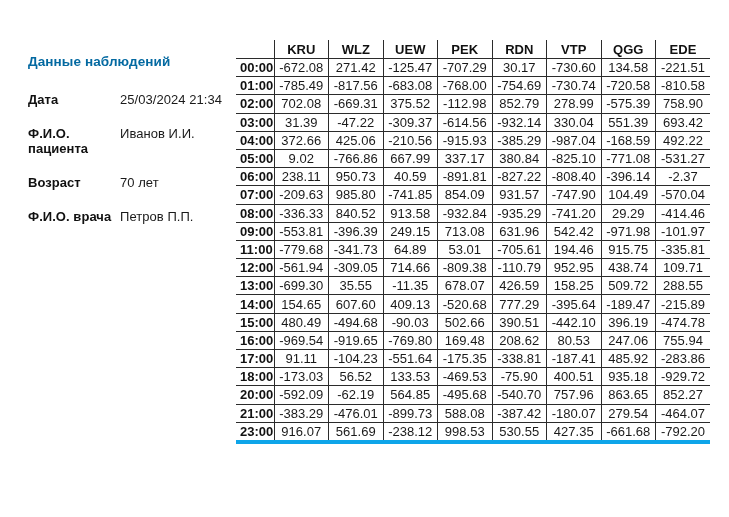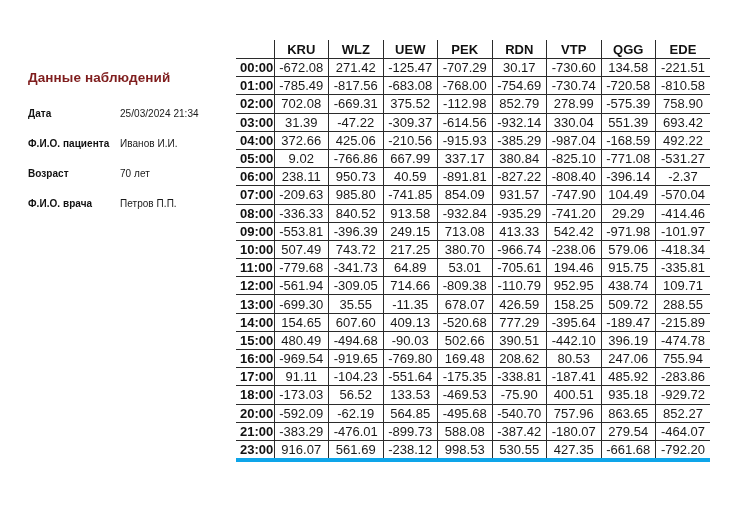--- a/index.html
+++ b/index.html
@@ -23,30 +23,30 @@
   
   #info-panel {
     position: absolute;
     left: 28px;
     top: 55px;
     width: 195px;
   }
   #report-title {
     font-size: 13.5px;
     font-weight: bold;
-    color: #7f1d1d;
+    color: #0369a1;
     letter-spacing: 0.1px;
-    margin: 16px 0 22px 0;
+    margin: 0 0 22px 0;
     line-height: 1.1;
   }
   .info-row {
     display: flex;
     align-items: baseline;
     margin-bottom: 19px;
-    font-size: 10px;
+    font-size: 13px;
   }
   .info-label {
     width: 92px;
     flex: 0 0 92px;
     font-weight: bold;
     color: #111111;
     letter-spacing: 0.05px;
   }
   .info-value {
     flex: 1 1 auto;
@@ -257,35 +257,24 @@
             <td class="data-cell">-741.20</td>
             <td class="data-cell">29.29</td>
             <td class="data-cell">-414.46</td>
           </tr>
           <tr>
             <td class="time-cell">09:00</td>
             <td class="data-cell">-553.81</td>
             <td class="data-cell">-396.39</td>
             <td class="data-cell">249.15</td>
             <td class="data-cell">713.08</td>
-            <td class="data-cell">413.33</td>
+            <td class="data-cell">631.96</td>
             <td class="data-cell">542.42</td>
             <td class="data-cell">-971.98</td>
             <td class="data-cell">-101.97</td>
-          </tr>
-          <tr>
-            <td class="time-cell">10:00</td>
-            <td class="data-cell">507.49</td>
-            <td class="data-cell">743.72</td>
-            <td class="data-cell">217.25</td>
-            <td class="data-cell">380.70</td>
-            <td class="data-cell">-966.74</td>
-            <td class="data-cell">-238.06</td>
-            <td class="data-cell">579.06</td>
-            <td class="data-cell">-418.34</td>
           </tr>
           <tr>
             <td class="time-cell">11:00</td>
             <td class="data-cell">-779.68</td>
             <td class="data-cell">-341.73</td>
             <td class="data-cell">64.89</td>
             <td class="data-cell">53.01</td>
             <td class="data-cell">-705.61</td>
             <td class="data-cell">194.46</td>
             <td class="data-cell">915.75</td>

